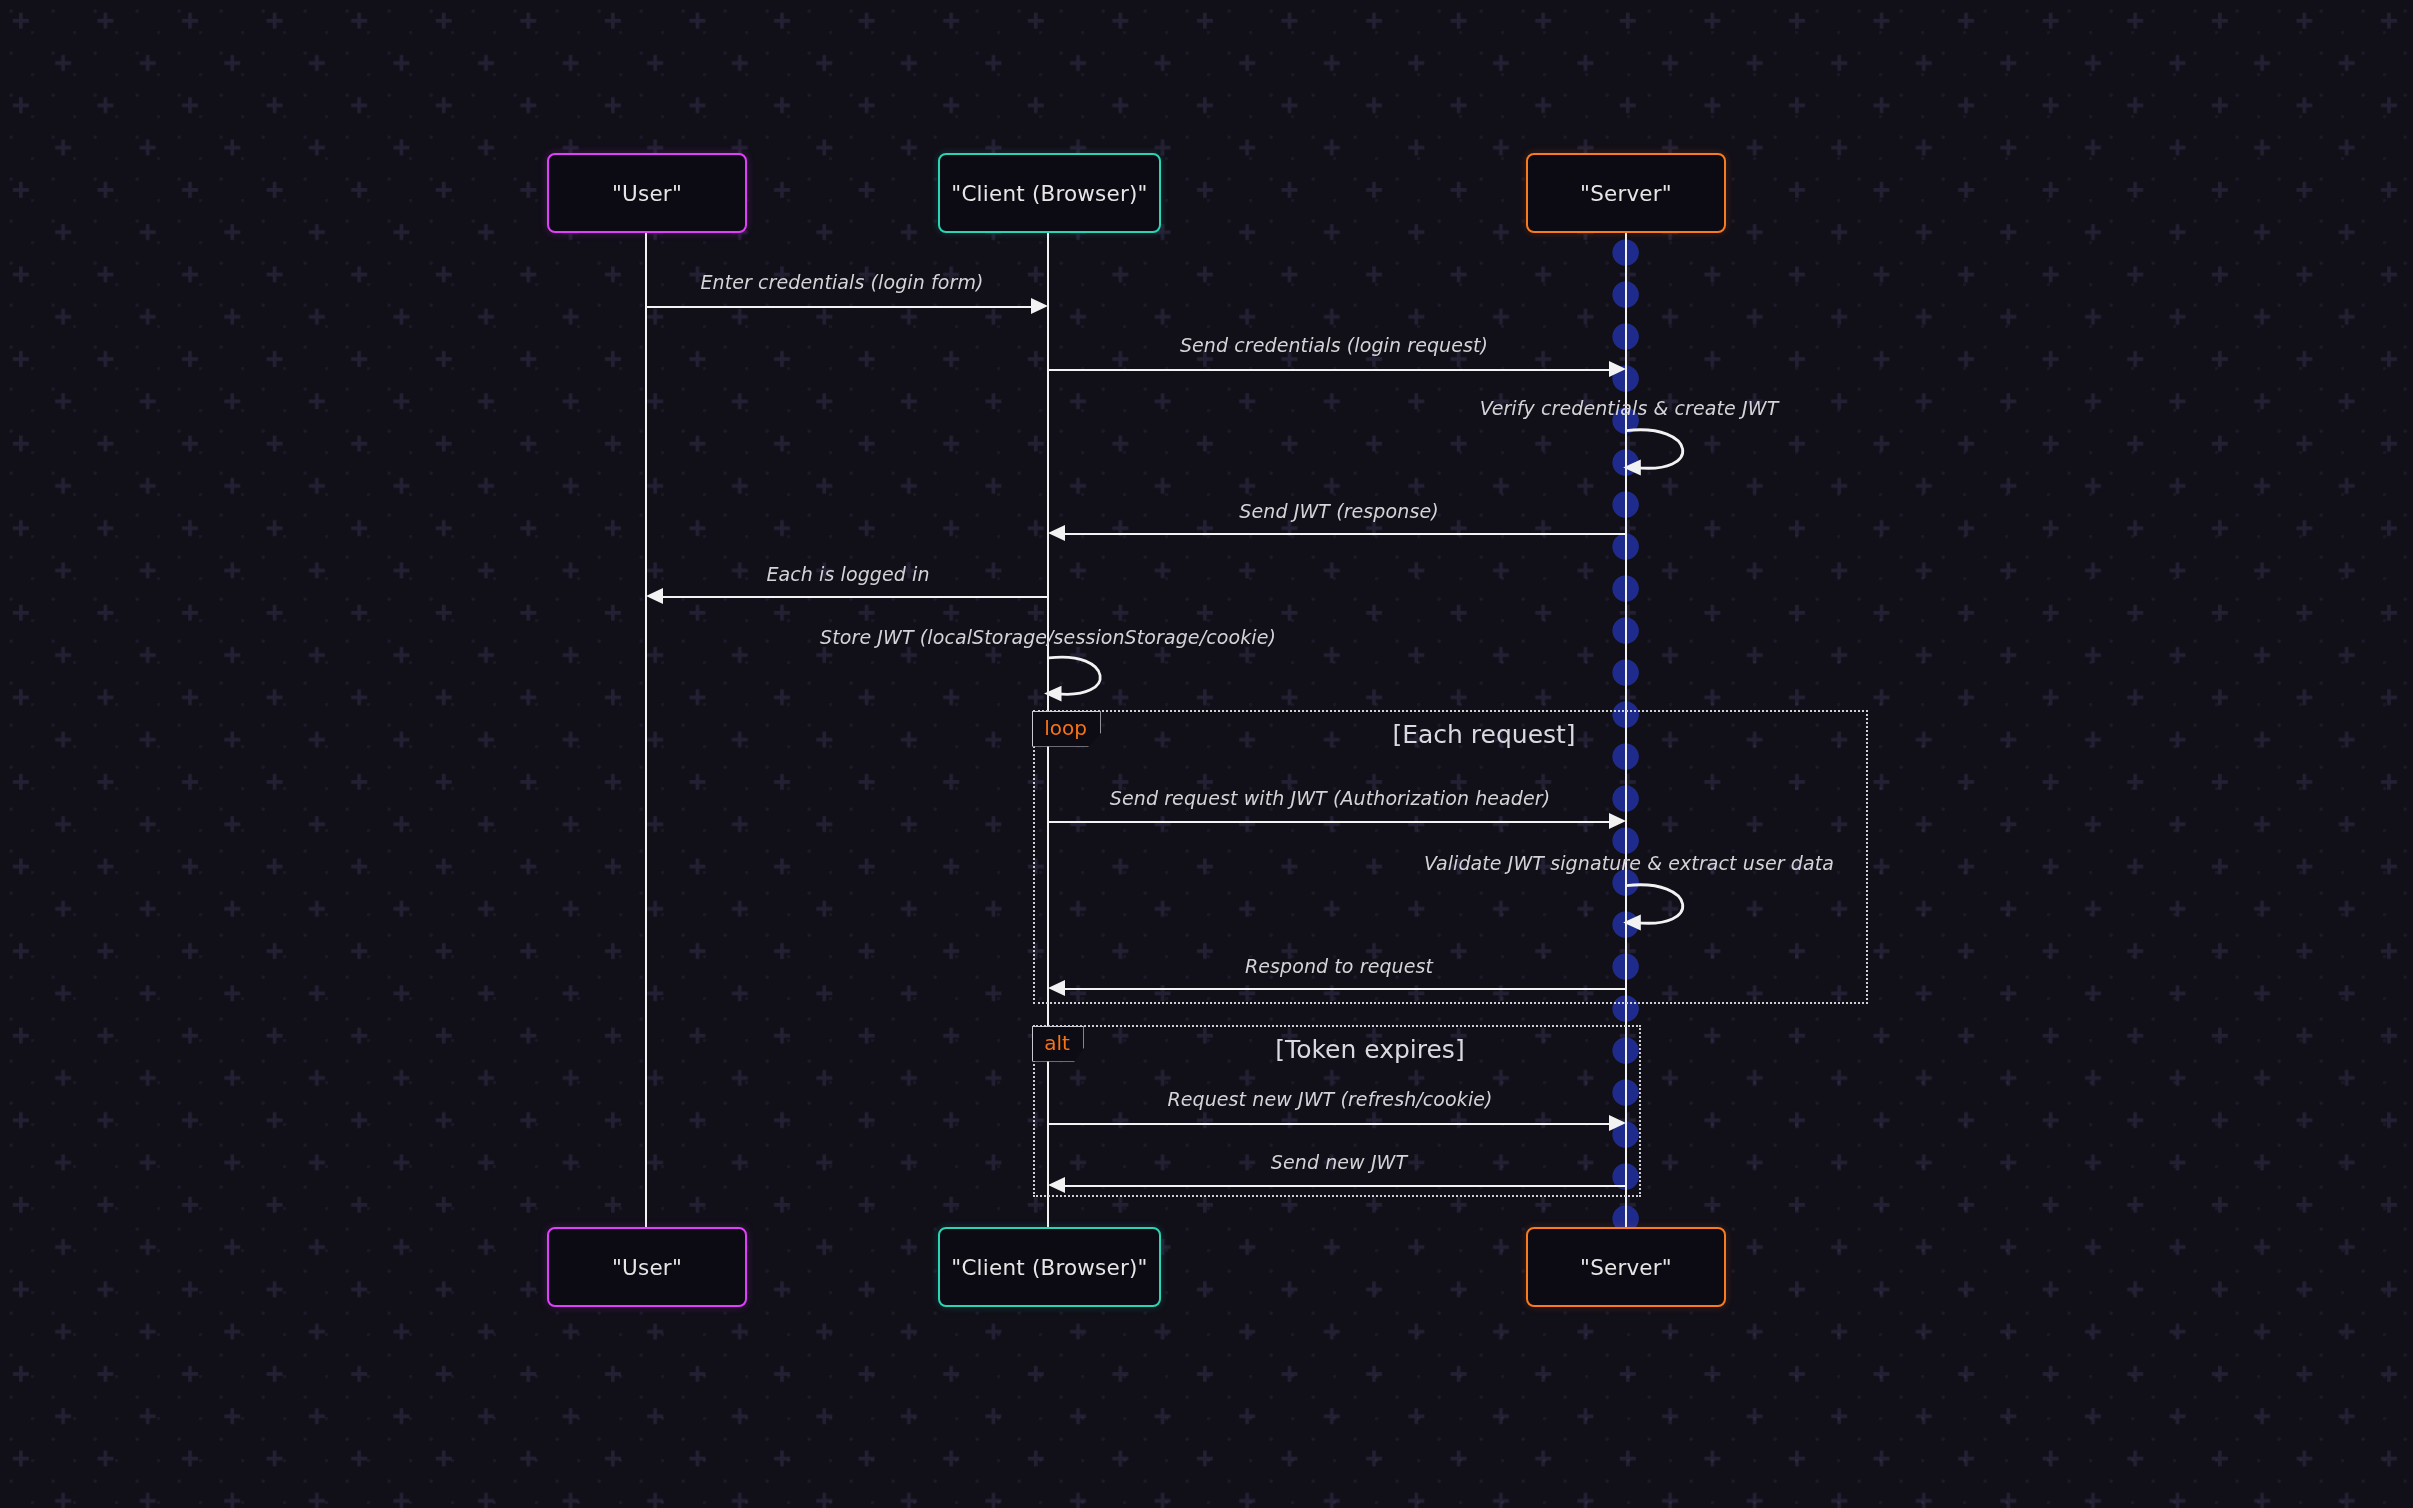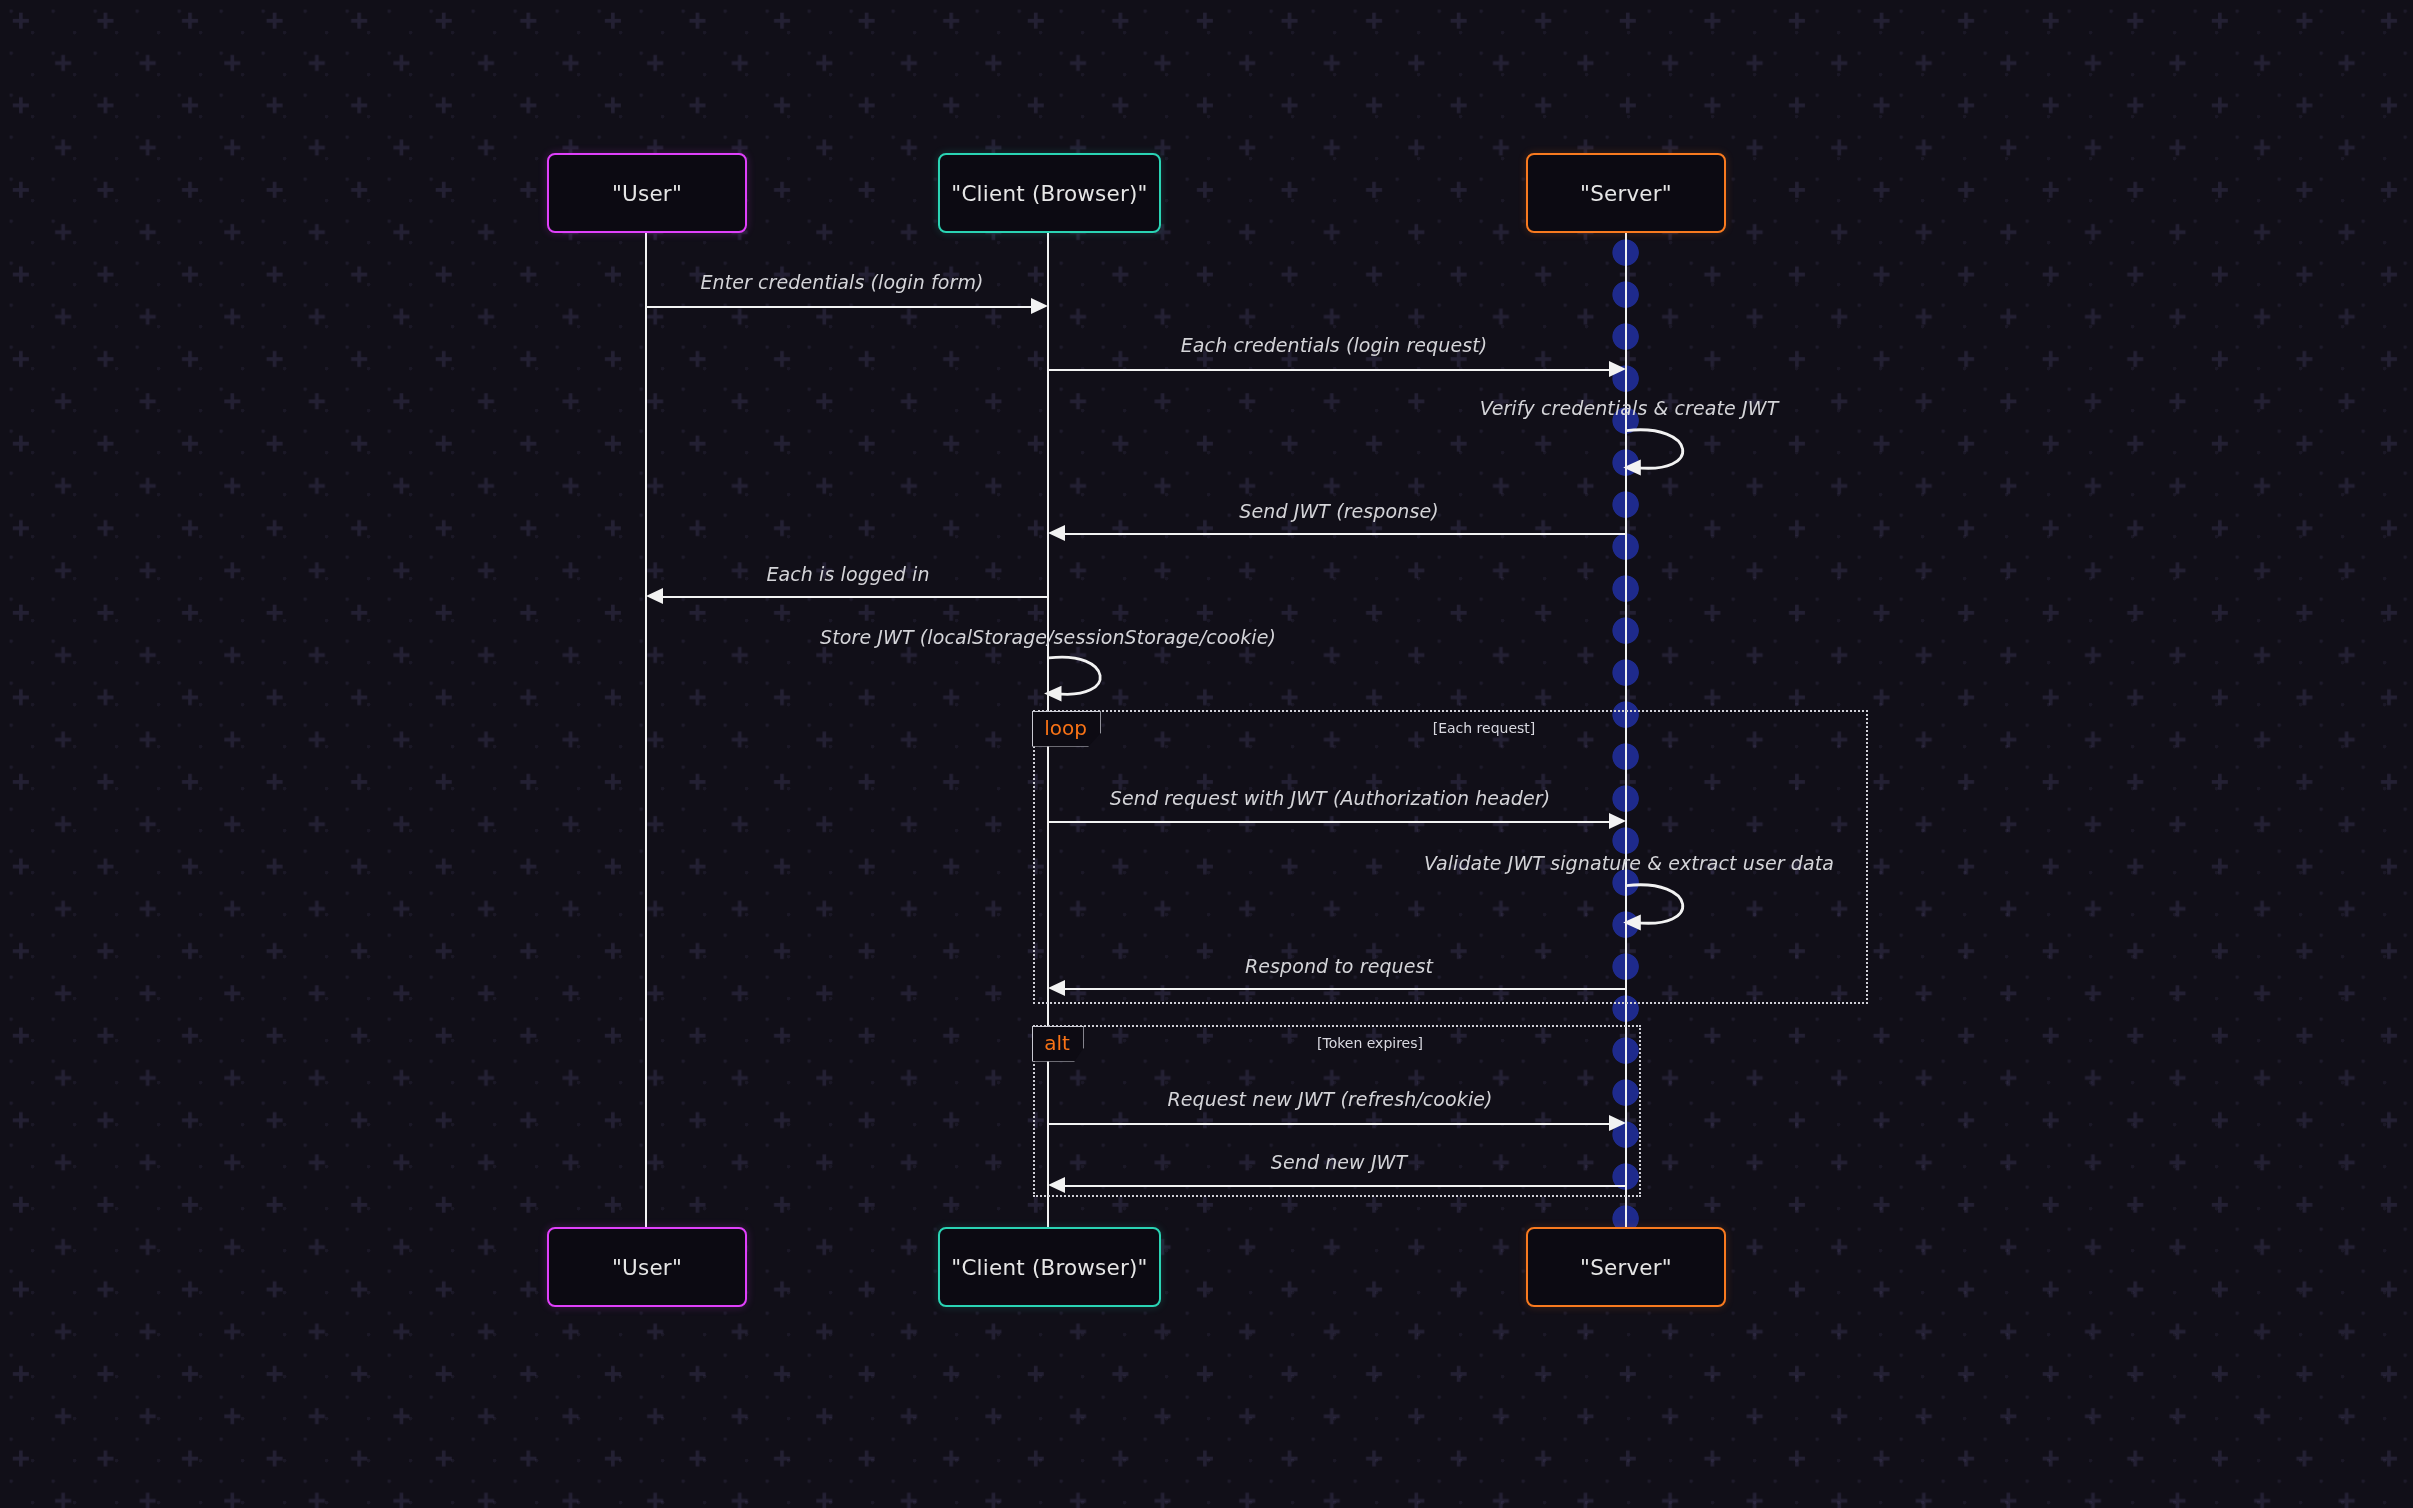--- a/index.html
+++ b/index.html
@@ -112,21 +112,21 @@
     border: 1.6px solid #c9c9d2;
     color: #f97316;
     font-size: 20px;
     padding: 4px 12.8px 5.6px 11.2px;
     z-index: 7;
     clip-path: polygon(0 0, 100% 0, 100% 62%, 82% 100%, 0 100%);
   }
   .frag-cond {
     position: absolute;
     color: #d9d9e0;
-    font-size: 14px;
+    font-size: 25px;
     white-space: nowrap;
     transform: translateX(-50%);
     z-index: 7;
   }
 </style>
 </head>
 <body>
 
 <div id="stage">
 
@@ -157,21 +157,21 @@
     <span>"Client (Browser)"</span>
   </div>
   <div class="participant-box server" style="left:1526px; top:153px; width:200px; height:80px;">
     <span>"Server"</span>
   </div>
 
   <div class="msg-label center" style="left:842px; top:271px;">Enter credentials (login form)</div>
   <div class="msg-line" style="left:646px; top:306px; width:385px;"></div>
   <div class="arrowhead right" style="left:1031px; top:298px;"></div>
 
-  <div class="msg-label center" style="left:1334px; top:334px;">Each credentials (login request)</div>
+  <div class="msg-label center" style="left:1334px; top:334px;">Send credentials (login request)</div>
   <div class="msg-line" style="left:1048px; top:369px; width:561px;"></div>
   <div class="arrowhead right" style="left:1609px; top:361px;"></div>
 
   <div class="msg-label center" style="left:1629px; top:397px;">Verify credentials &amp; create JWT</div>
   <svg class="self-loop" style="left:1620px; top:421px;" width="104" height="60" viewBox="0 0 130 75">
     <path d="M8,12 C 95,2 105,68 18,58" fill="none" stroke="#f2f2f2" stroke-width="3.5"></path>
     <polygon points="26,48 26,68 4,58" fill="#f2f2f2"></polygon>
   </svg>
 
   <div class="msg-label center" style="left:1339px; top:500px;text-align:center;">Send JWT (response)</div>

